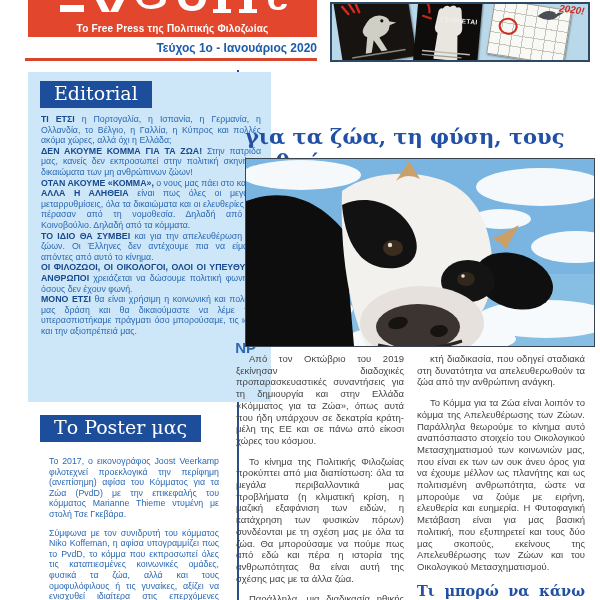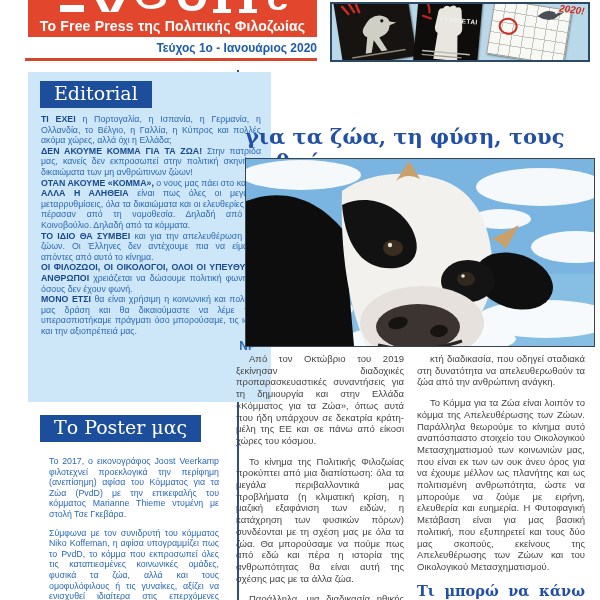--- a/index.html
+++ b/index.html
@@ -3,21 +3,21 @@
 <meta charset="utf-8">
 <title>Free Press Front Page</title>
 <style>
   html,body{margin:0;padding:0;background:#ffffff;}
   .page{position:relative;width:600px;height:600px;background:#fff;overflow:hidden;
         font-family:"Liberation Sans",sans-serif;}
   
   .banner{position:absolute;left:28px;top:0;width:289px;height:37px;background:#e2472e;}
   .masthead-frag{position:absolute;left:30px;top:0;}
   .tagline{position:absolute;left:0;bottom:3px;width:100%;text-align:center;color:#fff;
-           font-weight:bold;font-size:14px;letter-spacing:.2px;}
+           font-weight:bold;font-size:10px;letter-spacing:.2px;}
   .issue-line{position:absolute;left:28px;top:41px;width:289px;text-align:right;
               color:#1d5bab;font-weight:bold;font-size:12px;}
   .red-rule{position:absolute;left:25px;top:58px;width:292px;height:3px;background:#d6452c;}
   .promo-box{position:absolute;left:330px;top:2px;width:256px;height:56px;background:#b9d8ea;
              border:2px solid #2c4a66;overflow:hidden;}
   .poster{position:absolute;box-shadow:1px 1px 2px rgba(0,0,0,.45);}
   .poster-a{left:6px;top:-8px;width:74px;height:66px;background:#161310;transform:rotate(-9deg);}
   .poster-b{left:84px;top:-10px;width:64px;height:70px;background:#0e0d0c;transform:rotate(5deg);}
   .poster-title-txt{position:absolute;right:3px;top:22px;color:#efefef;font-size:6.5px;
                     font-weight:bold;letter-spacing:.4px;}
@@ -37,21 +37,21 @@
   .editorial-panel{position:absolute;left:28px;top:72px;width:243px;height:330px;
                    background:#cde7f8;}
   .section-title-box{display:inline-block;background:#1d4e9c;color:#fff;
                      font-family:"DejaVu Serif","Liberation Serif",serif;
                      padding:1px 14px 4px 14px;margin:9px 0 0 12px;}
   .section-title-box .t{font-size:19px;}
   .editorial-body{padding:6px 10px 0 13px;font-size:8.8px;line-height:10.6px;
                   color:#2b69b6;text-align:justify;}
   .editorial-body .seg strong{color:#17498f;}
   .editorial-sig{text-align:right;padding-right:15px;font-weight:bold;color:#2b69b6;
-                 font-size:12px;margin-top:3px;}
+                 font-size:15px;margin-top:3px;}
   .poster-section{position:absolute;left:28px;top:406px;width:203px;}
   .poster-section .section-title-box{margin-left:12px;}
   .poster-body{padding:6px 4px 0 13px;font-size:8.8px;line-height:10.6px;color:#2b69b6;
                text-align:justify;}
   .poster-body p{margin:8px;}
   
   .headline{position:absolute;left:245px;top:56px;width:350px;margin:0;
             font-family:"DejaVu Serif","Liberation Serif",serif;font-weight:bold;
             color:#2150a5;font-size:56px;line-height:1.05;letter-spacing:-1px;}
   .subtitle{position:absolute;left:245px;top:124px;width:350px;
@@ -122,21 +122,21 @@
     <div class="year-note">2020!</div>
   </div>
 
   <div class="v-divider"></div>
 
   <section class="editorial-panel">
     <div class="section-title-box">
       <span class="t">Editorial</span>
     </div>
     <div class="editorial-body">
-        <span class="seg"><strong>ΤΙ ΕΧΕΙ </strong><span>η Πορτογαλία, η Ισπανία, η Γερμανία, η Ολλανδία, το Βέλγιο, η Γαλλία, η Κύπρος και πολλές ακόμα χώρες, αλλά όχι η Ελλάδα;</span></span>
+        <span class="seg"><strong>ΤΙ ΕΤΣΙ </strong><span>η Πορτογαλία, η Ισπανία, η Γερμανία, η Ολλανδία, το Βέλγιο, η Γαλλία, η Κύπρος και πολλές ακόμα χώρες, αλλά όχι η Ελλάδα;</span></span>
         <span class="seg"><strong>ΔΕΝ ΑΚΟΥΜΕ ΚΟΜΜΑ ΓΙΑ ΤΑ ΖΩΑ! </strong><span>Στην πατρίδα μας, κανείς δεν εκπροσωπεί στην πολιτική σκηνή τα δικαιώματα των μη ανθρώπινων ζώων!</span></span>
         <span class="seg"><strong>ΟΤΑΝ ΑΚΟΥΜΕ «ΚΟΜΜΑ», </strong><span>ο νους μας πάει στο κακό.</span></span>
         <span class="seg"><strong>ΑΛΛΑ Η ΑΛΗΘΕΙΑ </strong><span>είναι πως όλες οι μεγάλες μεταρρυθμίσεις, όλα τα δικαιώματα και οι ελευθερίες μας πέρασαν από τη νομοθεσία. Δηλαδή από το Κοινοβούλιο. Δηλαδή από τα κόμματα.</span></span>
         <span class="seg"><strong>ΤΟ ΙΔΙΟ ΘΑ ΣΥΜΒΕΙ </strong><span>και για την απελευθέρωση των ζώων. Οι Έλληνες δεν αντέχουμε πια να είμαστε απόντες από αυτό το κίνημα.</span></span>
         <span class="seg"><strong>ΟΙ ΦΙΛΟΖΩΟΙ, ΟΙ ΟΙΚΟΛΟΓΟΙ, ΟΛΟΙ ΟΙ ΥΠΕΥΘΥΝΟΙ ΑΝΘΡΩΠΟΙ </strong><span>χρειάζεται να δώσουμε πολιτική φωνή σε όσους δεν έχουν φωνή.</span></span>
         <span class="seg"><strong>ΜΟΝΟ ΕΤΣΙ </strong><span>θα είναι χρήσιμη η κοινωνική και πολιτική μας δράση και θα δικαιούμαστε να λέμε πως υπερασπιστήκαμε πράγματι όσο μπορούσαμε, τις ιδέες και την αξιοπρέπειά μας.</span></span>
       </div>
     <div class="editorial-sig">NP</div>
   </section>
 

